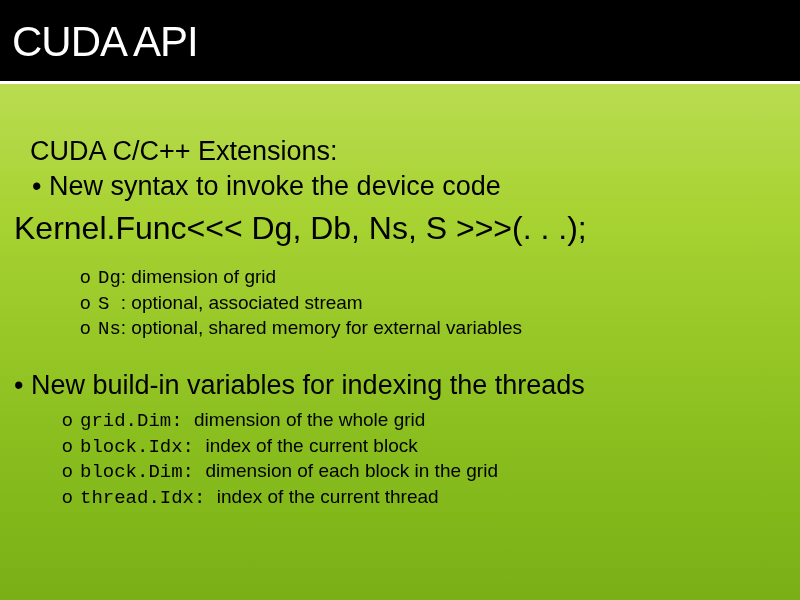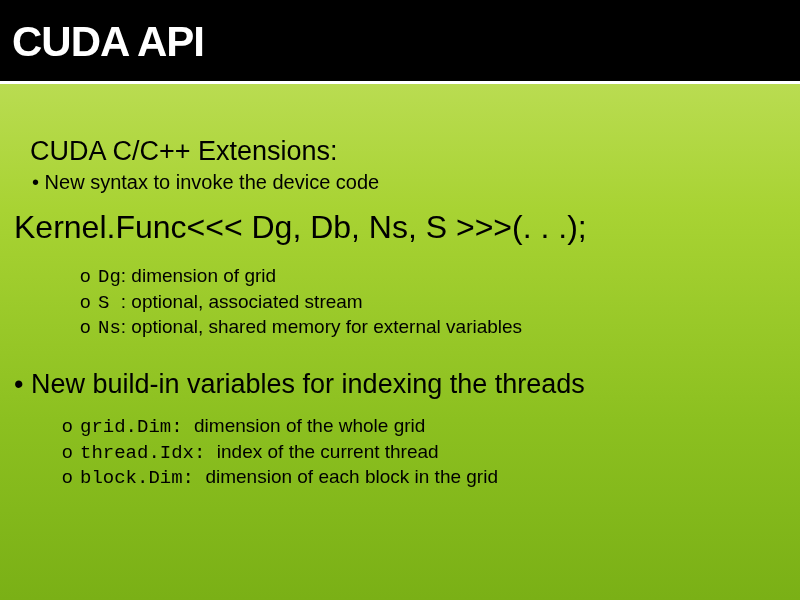--- a/index.html
+++ b/index.html
@@ -11,38 +11,38 @@
   }
   .title-bar {
     background: #000;
     height: 84px;
     padding: 18px 12px 0 12px;
     border-bottom: 3px solid #fff;
   }
   .title-bar h1 {
     color: #fff;
     font-size: 42px;
-    font-weight: 700;
+    font-weight: 400;
     letter-spacing: -1px;
   }
   .content {
     padding: 52px 20px 0 14px;
     color: #000;
   }
   .subheading {
     font-size: 27px;
     margin-bottom: 4px;
     margin-left: 16px;
   }
   .bullet-1 {
-    font-size: 20px;
+    font-size: 27px;
     padding-left: 22px;
     text-indent: -22px;
     margin-left: 18px;
-    margin-bottom: 15px;
+    margin-bottom: 8px;
   }
   .bullet-1::before { content: "• "; }
   .code-line {
     font-family: Liberation Sans, sans-serif;
     font-size: 32px;
     margin-left: 0px;
     margin-top: 2px;
     margin-bottom: 18px;
     white-space: nowrap;
   }
@@ -60,21 +60,21 @@
   .block2 { margin-top: 28px; }
   .bbullet {
     font-size: 27px;
     padding-left: 22px;
     text-indent: -22px;
     margin-left: 0px;
   }
   .bbullet::before { content: "• "; }
   .sub-list2 {
     margin-left: 48px;
-    margin-top: 14px;
+    margin-top: 7px;
   }
   .sub-item2 {
     font-size: 19px;
     line-height: 1.3;
     padding-left: 18px;
     text-indent: -18px;
   }
   .sub-item2::before { content: "o "; display:inline-block; width:18px; text-indent:0; }
 </style>
 </head>
@@ -95,19 +95,20 @@
     <div class="sub-list">
       <div class="sub-item"><span class="mono">Dg</span><span>: dimension of grid</span></div>
       <div class="sub-item"><span class="mono">S </span><span>: optional, associated stream</span></div>
       <div class="sub-item"><span class="mono">Ns</span><span>: optional, shared memory for external variables</span></div>
     </div>
 
     <div class="block2">
       <div class="bbullet">New build-in variables for indexing the threads</div>
       <div class="sub-list2">
         <div class="sub-item2"><span class="mono">grid.Dim: </span><span> dimension of the whole grid</span></div>
+        <div class="sub-item2"><span class="mono">block.Idx: </span><span> index of the current block</span></div>
+        <div class="sub-item2"><span class="mono">block.Dim: </span><span> dimension of each block in the grid</span></div>
         <div class="sub-item2"><span class="mono">thread.Idx: </span><span> index of the current thread</span></div>
-        <div class="sub-item2"><span class="mono">block.Dim: </span><span> dimension of each block in the grid</span></div>
       </div>
     </div>
 
   </div>
 </div>
 
 </body></html>

